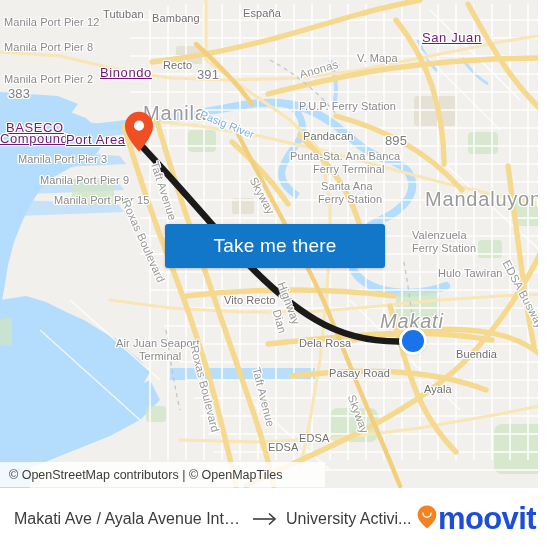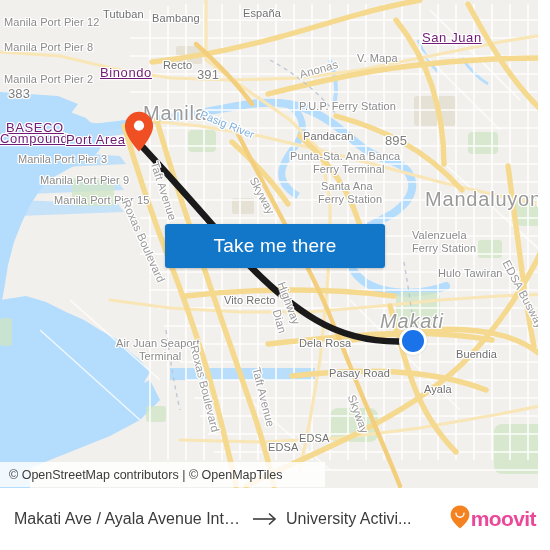--- a/index.html
+++ b/index.html
@@ -43,21 +43,21 @@
 
   
   #footer{position:absolute;left:0;top:488px;width:550px;height:62px;background:#fff;
           display:flex;align-items:center;padding:0 14px;box-sizing:border-box;}
   #route-title{display:flex;align-items:center;flex:1;min-width:0;gap:7px;}
   .rt-text{font-size:16px;color:#3c3c3c;white-space:nowrap;overflow:hidden;text-overflow:ellipsis;}
   #rt-from{max-width:232px;}
   #rt-to{max-width:150px;}
   #arrow-icon{flex:0 0 auto;color:#3c3c3c;display:flex;align-items:center;}
   #brand{display:flex;align-items:center;gap:1px;flex:0 0 auto;}
-  #brand-text{font-size:21px;font-weight:bold;color:#ec4899;letter-spacing:-.6px;}
+  #brand-text{font-size:31px;font-weight:bold;color:#1d4ed8;letter-spacing:-.6px;}
 </style>
 </head>
 <body>
 
 <div id="app">
 
   <div id="map">
     <svg width="550" height="488" viewBox="0 0 550 488">
       <defs>
         <clipPath id="mapclip">

